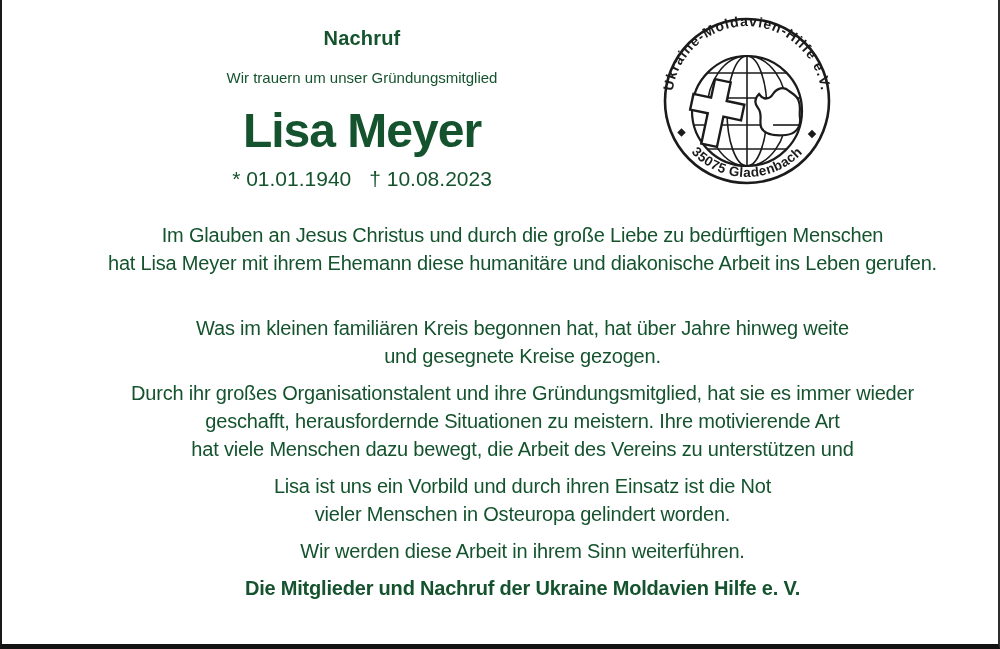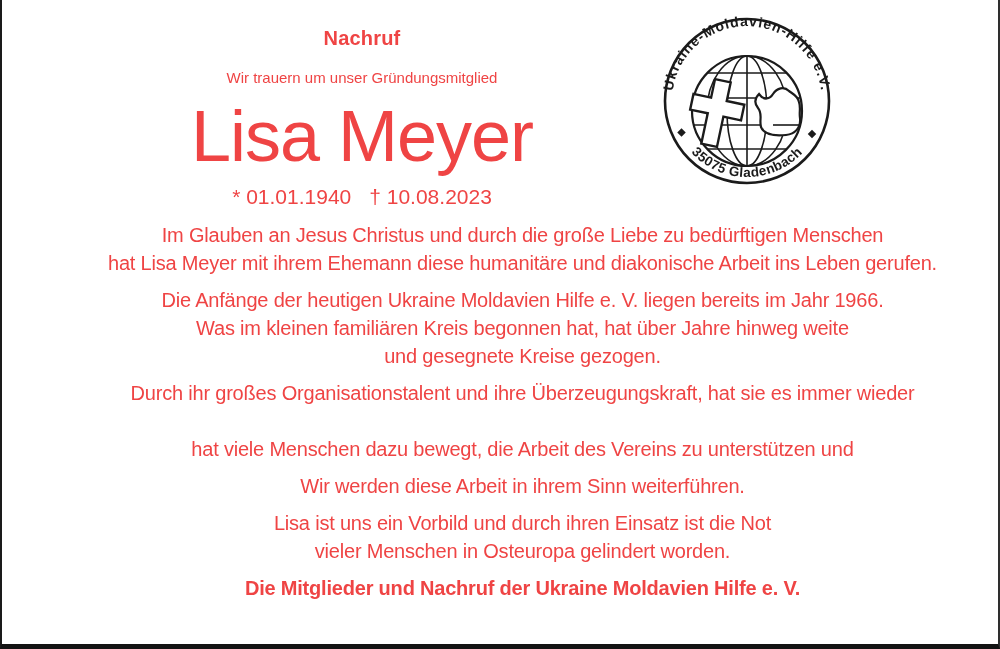--- a/index.html
+++ b/index.html
@@ -4,21 +4,21 @@
 <style>
   * { margin: 0; padding: 0; box-sizing: border-box; }
   html, body { background: #ffffff; }
   body { font-family: "Liberation Sans", sans-serif; }
 
   .sheet {
     position: relative;
     width: 1000px;
     height: 649px;
     background: #ffffff;
-    color: #ef4444;
+    color: #14532d;
     border-left: 2px solid #1a1a1a;
     border-right: 2px solid #2e2e2e;
     border-bottom: 5px solid #131313;
     overflow: hidden;
   }
 
   
   .header {
     position: absolute;
     top: 0; left: 0;
@@ -29,23 +29,23 @@
     margin-top: 27px;
     font-size: 20px;
     font-weight: bold;
     letter-spacing: 0.2px;
   }
   .intro {
     margin-top: 19px;
     font-size: 15px;
   }
   .deceased-name {
-    margin-top: 11px;
-    font-size: 72px;
-    font-weight: normal;
+    margin-top: 19px;
+    font-size: 48px;
+    font-weight: bold;
     letter-spacing: -1px;
     line-height: 1.1;
   }
   .dates {
     margin-top: 9px;
     font-size: 21px;
   }
   .dates .death { margin-left: 18px; margin-top: 8px; }
 
   
@@ -127,32 +127,32 @@
       <rect x="-3" y="-3" width="6" height="6" fill="#1b1b1b" transform="translate(160,128) rotate(45)"></rect>
     </svg>
   </div>
 
   <div class="body-text">
     <p>
       <span>Im Glauben an Jesus Christus und durch die große Liebe zu bedürftigen Menschen</span><br>
       <span>hat Lisa Meyer mit ihrem Ehemann diese humanitäre und diakonische Arbeit ins Leben gerufen.</span>
     </p>
     <p>
-      <span>Die Anfänge der heutigen Ukraine Moldavien Hilfe e. V. liegen bereits im Jahr 1966.</span><br>
+      <br>
       <span>Was im kleinen familiären Kreis begonnen hat, hat über Jahre hinweg weite</span><br>
       <span>und gesegnete Kreise gezogen.</span>
     </p>
     <p>
-      <span>Durch ihr großes Organisationstalent und ihre Überzeugungskraft, hat sie es immer wieder</span><br>
-      <br>
+      <span>Durch ihr großes Organisationstalent und ihre Gründungsmitglied, hat sie es immer wieder</span><br>
+      <span>geschafft, herausfordernde Situationen zu meistern. Ihre motivierende Art</span><br>
       <span>hat viele Menschen dazu bewegt, die Arbeit des Vereins zu unterstützen und</span><br>
-    </p>
-    <p>
-      <span>Wir werden diese Arbeit in ihrem Sinn weiterführen.</span>
     </p>
     <p>
       <span>Lisa ist uns ein Vorbild und durch ihren Einsatz ist die Not</span><br>
       <span>vieler Menschen in Osteuropa gelindert worden.</span>
+    </p>
+    <p>
+      <span>Wir werden diese Arbeit in ihrem Sinn weiterführen.</span>
     </p>
     <p class="closing">Die Mitglieder und Nachruf der Ukraine Moldavien Hilfe e. V.</p>
   </div>
 
 </div>
 
 </body></html>

